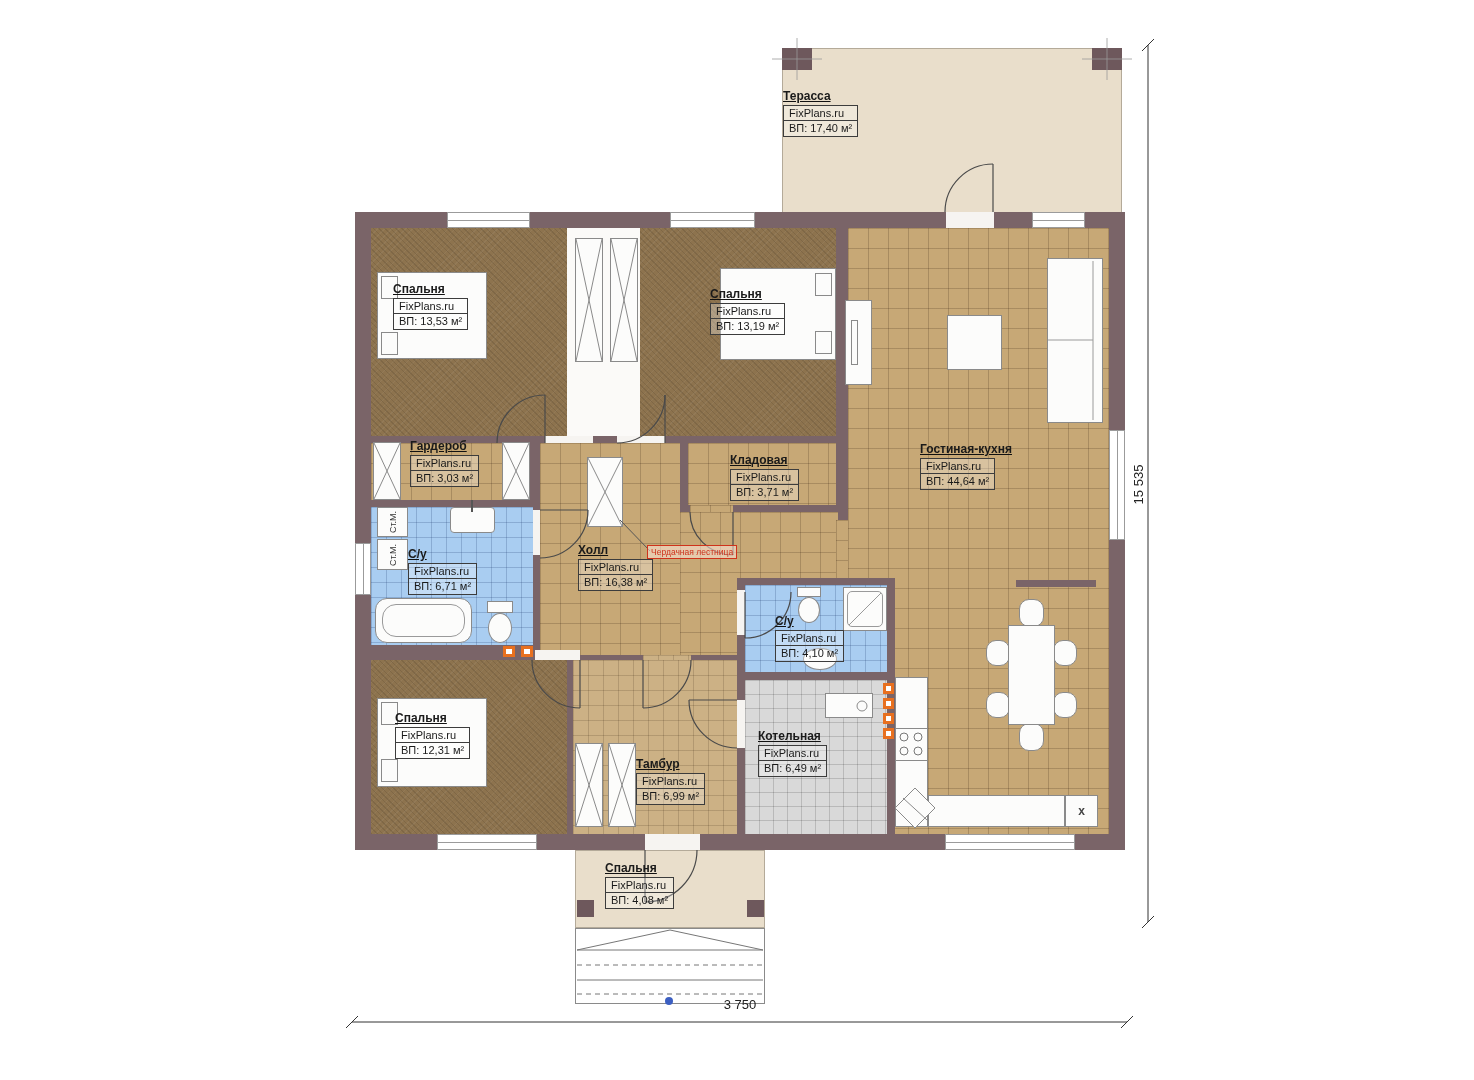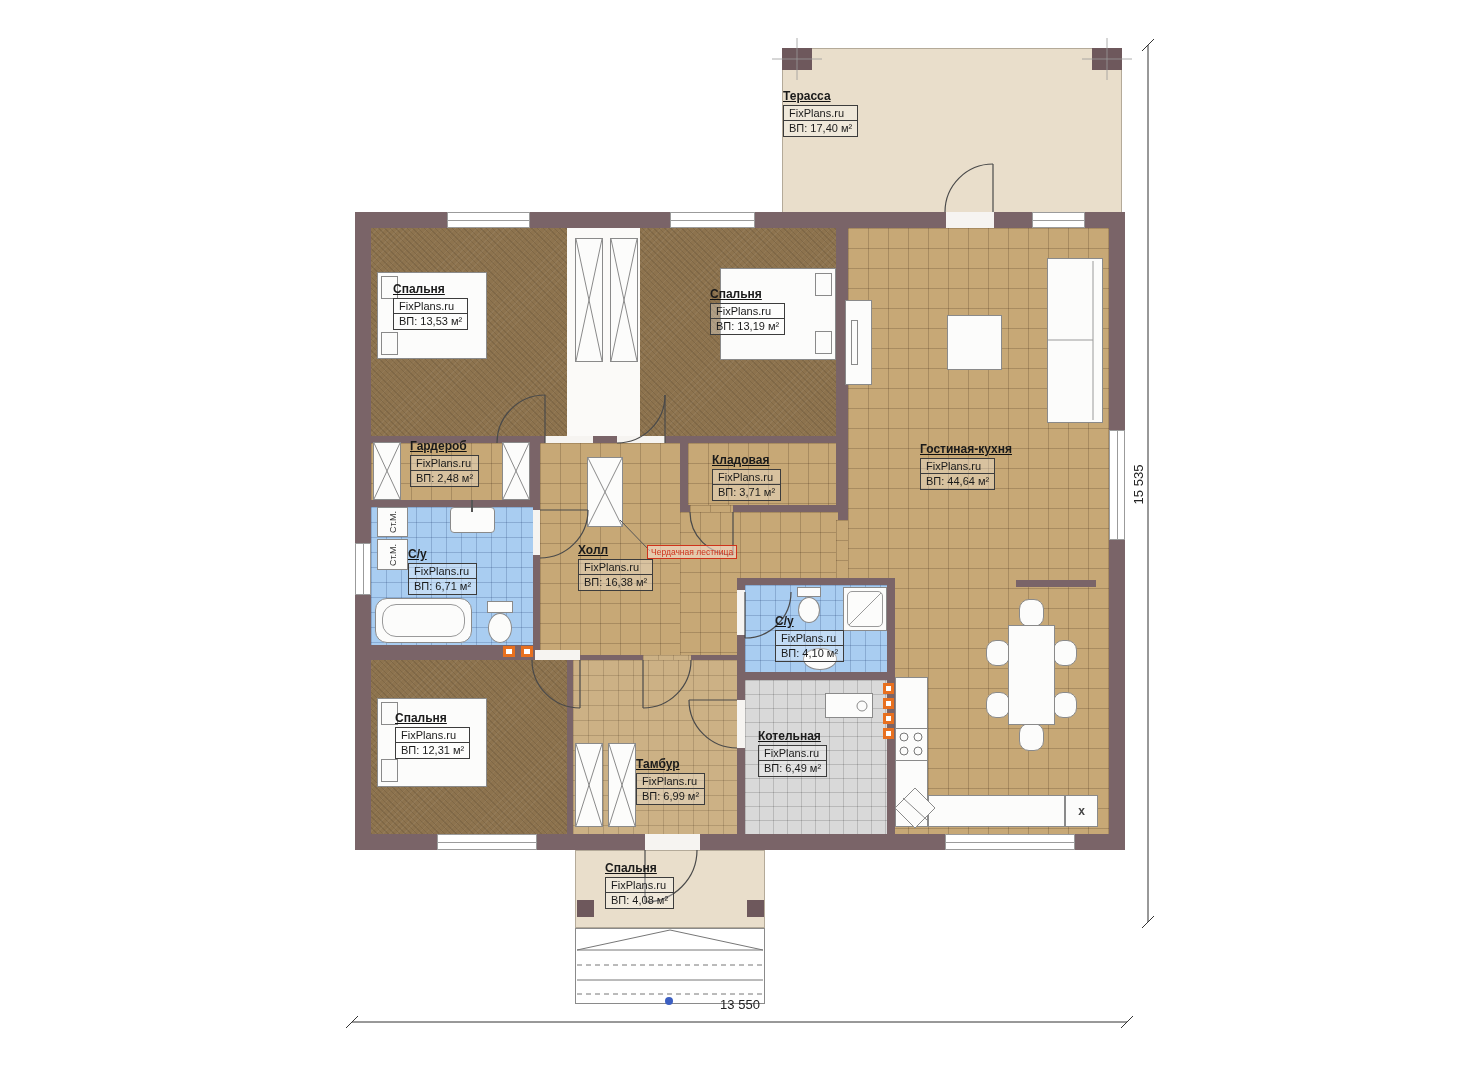--- a/index.html
+++ b/index.html
@@ -284,24 +284,24 @@
     <div class="rbox"><div class="rrow">FixPlans.ru</div><div class="rrow">ВП: 13,19 м²</div></div>
   </div>
 
   <div class="rlabel" style="left:920px;top:443px;width:135px;">
     <div class="rname">Гостиная-кухня</div>
     <div class="rbox"><div class="rrow">FixPlans.ru</div><div class="rrow">ВП: 44,64 м²</div></div>
   </div>
 
   <div class="rlabel" style="left:410px;top:440px;width:92px;">
     <div class="rname">Гардероб</div>
-    <div class="rbox"><div class="rrow">FixPlans.ru</div><div class="rrow">ВП: 2,48 м²</div></div>
-  </div>
-
-  <div class="rlabel" style="left:712px;top:454px;width:95px;">
+    <div class="rbox"><div class="rrow">FixPlans.ru</div><div class="rrow">ВП: 3,03 м²</div></div>
+  </div>
+
+  <div class="rlabel" style="left:730px;top:454px;width:95px;">
     <div class="rname">Кладовая</div>
     <div class="rbox"><div class="rrow">FixPlans.ru</div><div class="rrow">ВП: 3,71 м²</div></div>
   </div>
 
   <div class="rlabel" style="left:408px;top:548px;width:90px;">
     <div class="rname">С/у</div>
     <div class="rbox"><div class="rrow">FixPlans.ru</div><div class="rrow">ВП: 6,71 м²</div></div>
   </div>
 
   <div class="rlabel" style="left:578px;top:544px;width:90px;">
@@ -329,15 +329,15 @@
     <div class="rname">Котельная</div>
     <div class="rbox"><div class="rrow">FixPlans.ru</div><div class="rrow">ВП: 6,49 м²</div></div>
   </div>
 
   <div class="rlabel" style="left:605px;top:862px;width:90px;">
     <div class="rname">Спальня</div>
     <div class="rbox"><div class="rrow">FixPlans.ru</div><div class="rrow">ВП: 4,08 м²</div></div>
   </div>
 
   <div class="dim-text" style="left:1108px;top:477px;width:60px;transform:rotate(-90deg);">15 535</div>
-  <div class="dim-text" style="left:705px;top:997px;width:70px;">13 550</div>
+  <div class="dim-text" style="left:705px;top:997px;width:70px;">3 750</div>
 
 </div>
 
 </body></html>

